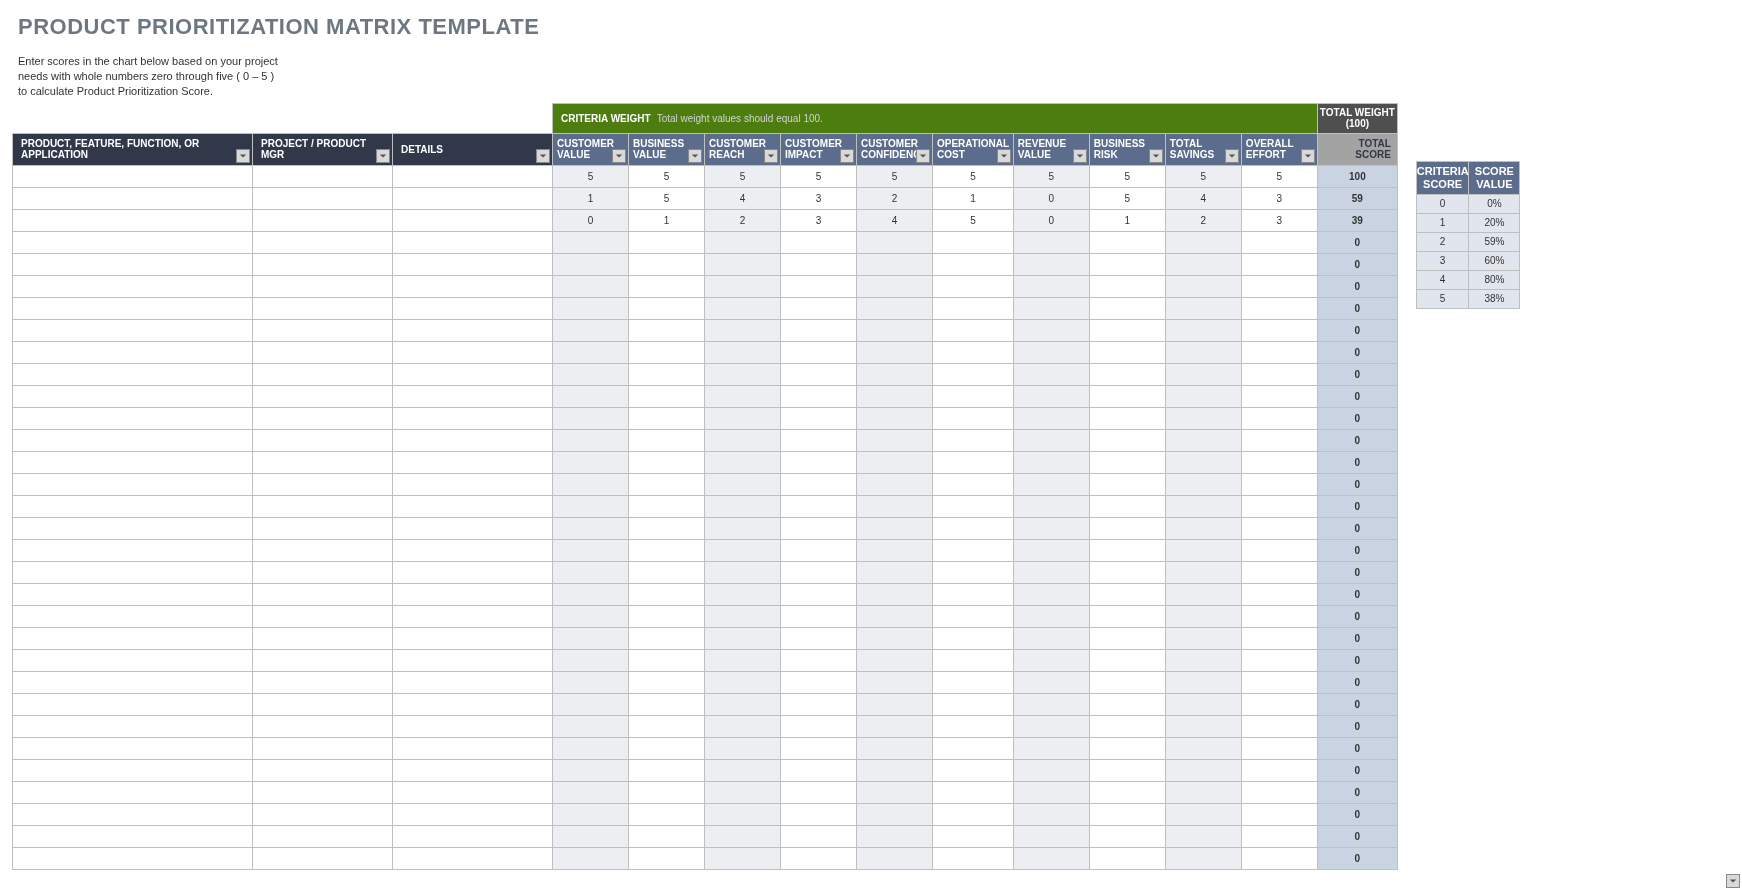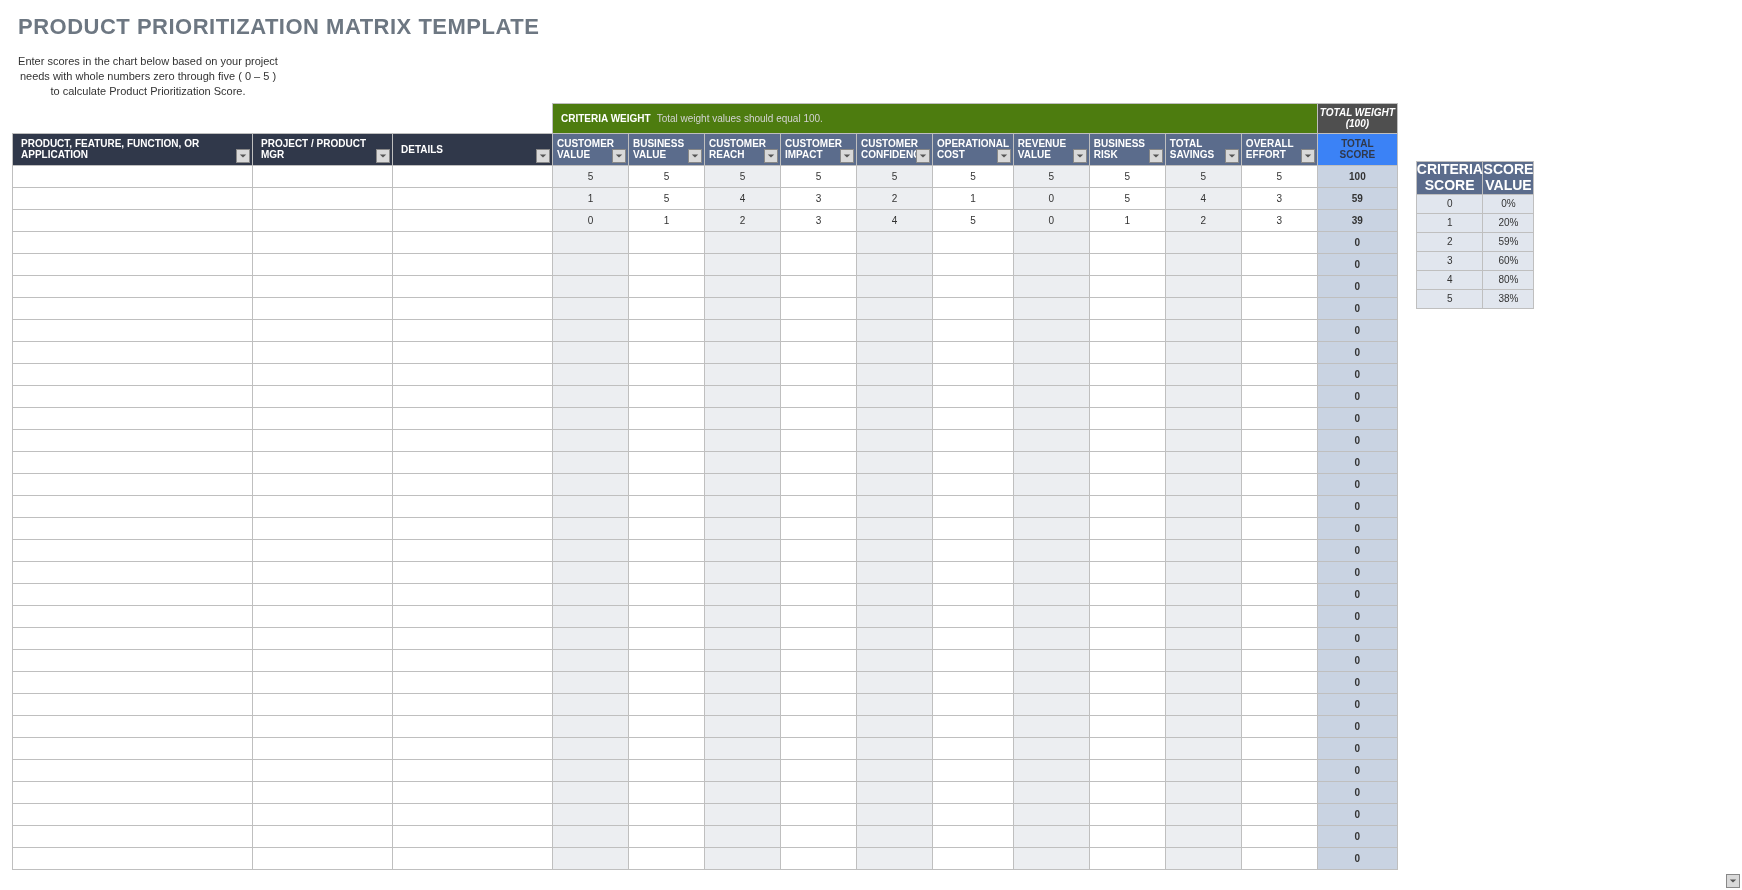--- a/index.html
+++ b/index.html
@@ -1,52 +1,52 @@
 <!DOCTYPE html>
 <html><head>
 <meta charset="utf-8">
 <style>
   html,body{margin:0;padding:0;font-family:Arial,Helvetica,sans-serif;background:#fff;color:#333;}
   .page{width:1565px;height:890px;padding:10px 12px;box-sizing:border-box;}
   .title{font-size:22px;font-weight:700;color:#6d7782;letter-spacing:.5px;margin:4px 0 6px 6px;}
-  .instruct{font-size:11px;color:#333;max-width:260px;margin:14px 0 4px 6px;line-height:1.35;text-align:center;}
+  .instruct{font-size:11px;color:#333;max-width:260px;margin:14px 0 4px 6px;line-height:1.35;}
   table{border-collapse:collapse;table-layout:fixed;}
   td,th{padding:0;}
 
   .wrap{display:flex;align-items:flex-start;gap:18px;}
   .matrix{border-spacing:0;}
   .matrix td,.matrix th{border:1px solid #bfbfbf;font-size:10px;box-sizing:border-box;height:22px;vertical-align:middle;}
   .c-prod{width:240px;}
   .c-mgr{width:140px;}
   .c-det{width:160px;}
   .c-crit{width:76px;}
   .c-tot{width:80px;}
 
   .noborder{border:none !important;background:transparent !important;}
 
   .bar-dark{background:#4d7c0f;color:#fff;font-weight:700;text-align:left;padding:0 8px;}
   .bar-dark .sub{font-weight:400;color:#d3d3d3;margin-left:6px;}
-  .totw{background:#4f4f4f;color:#fff;font-weight:700;text-align:center;font-size:10px;line-height:1.1;font-style:italic;}
+  .totw{background:#4f4f4f;color:#fff;font-weight:700;text-align:center;font-size:10px;line-height:1.1;}
   .wrow{background:#e1e6ee;text-align:center;color:#455;}
   .wrow-tot{background:#c9d3e2;text-align:center;font-weight:700;}
 
   .hdr{background:#30384a;color:#fff;font-weight:700;font-size:9px;text-align:left;padding:4px 8px;position:relative;height:32px !important;line-height:1.1;}
   .hdr2{background:#5b6c8c;color:#fff;font-weight:700;font-size:9px;text-align:left;padding:0 4px;position:relative;height:32px !important;line-height:1.1;}
-  .hdr-tot{background:#3b82f6;color:#30384a;font-weight:700;font-size:9px;text-align:center;padding:4px 6px;height:32px !important;line-height:1.1;}
+  .hdr-tot{background:#a3a3a3;color:#30384a;font-weight:700;font-size:9px;text-align:right;padding:4px 6px;height:32px !important;line-height:1.1;}
 
   .filt{position:absolute;right:2px;bottom:2px;width:12px;height:12px;background:#d9d9d9;border:1px solid #888;display:flex;align-items:center;justify-content:center;}
   .filt svg{width:8px;height:8px;}
 
   .body-l{background:#fff;text-align:left;padding:0 6px;}
   .body-c{background:#fff;text-align:center;}
   .body-alt{background:#eceef1;text-align:center;}
   .body-tot{background:#c9d3e2;text-align:center;font-weight:700;}
 
   .legend{border-collapse:collapse;margin-top:58px;}
-  .legend th{background:#5b6c8c;color:#fff;font-size:14px;font-weight:700;text-align:center;border:1px solid #bfbfbf;height:32px;width:50px;line-height:1.1;}
+  .legend th{background:#5b6c8c;color:#fff;font-size:11px;font-weight:700;text-align:center;border:1px solid #bfbfbf;height:32px;width:50px;line-height:1.1;}
   .legend td{background:#e1e6ee;text-align:center;font-size:10px;border:1px solid #bfbfbf;height:18px;width:50px;}
 </style>
 </head>
 <body>
 
 <div class="page">
   <div class="title">PRODUCT PRIORITIZATION MATRIX TEMPLATE</div>
   <div class="instruct">Enter scores in the chart below based on your project needs with whole numbers zero through five ( 0 – 5 ) to calculate Product Prioritization Score.</div>
 
   <div class="wrap">

